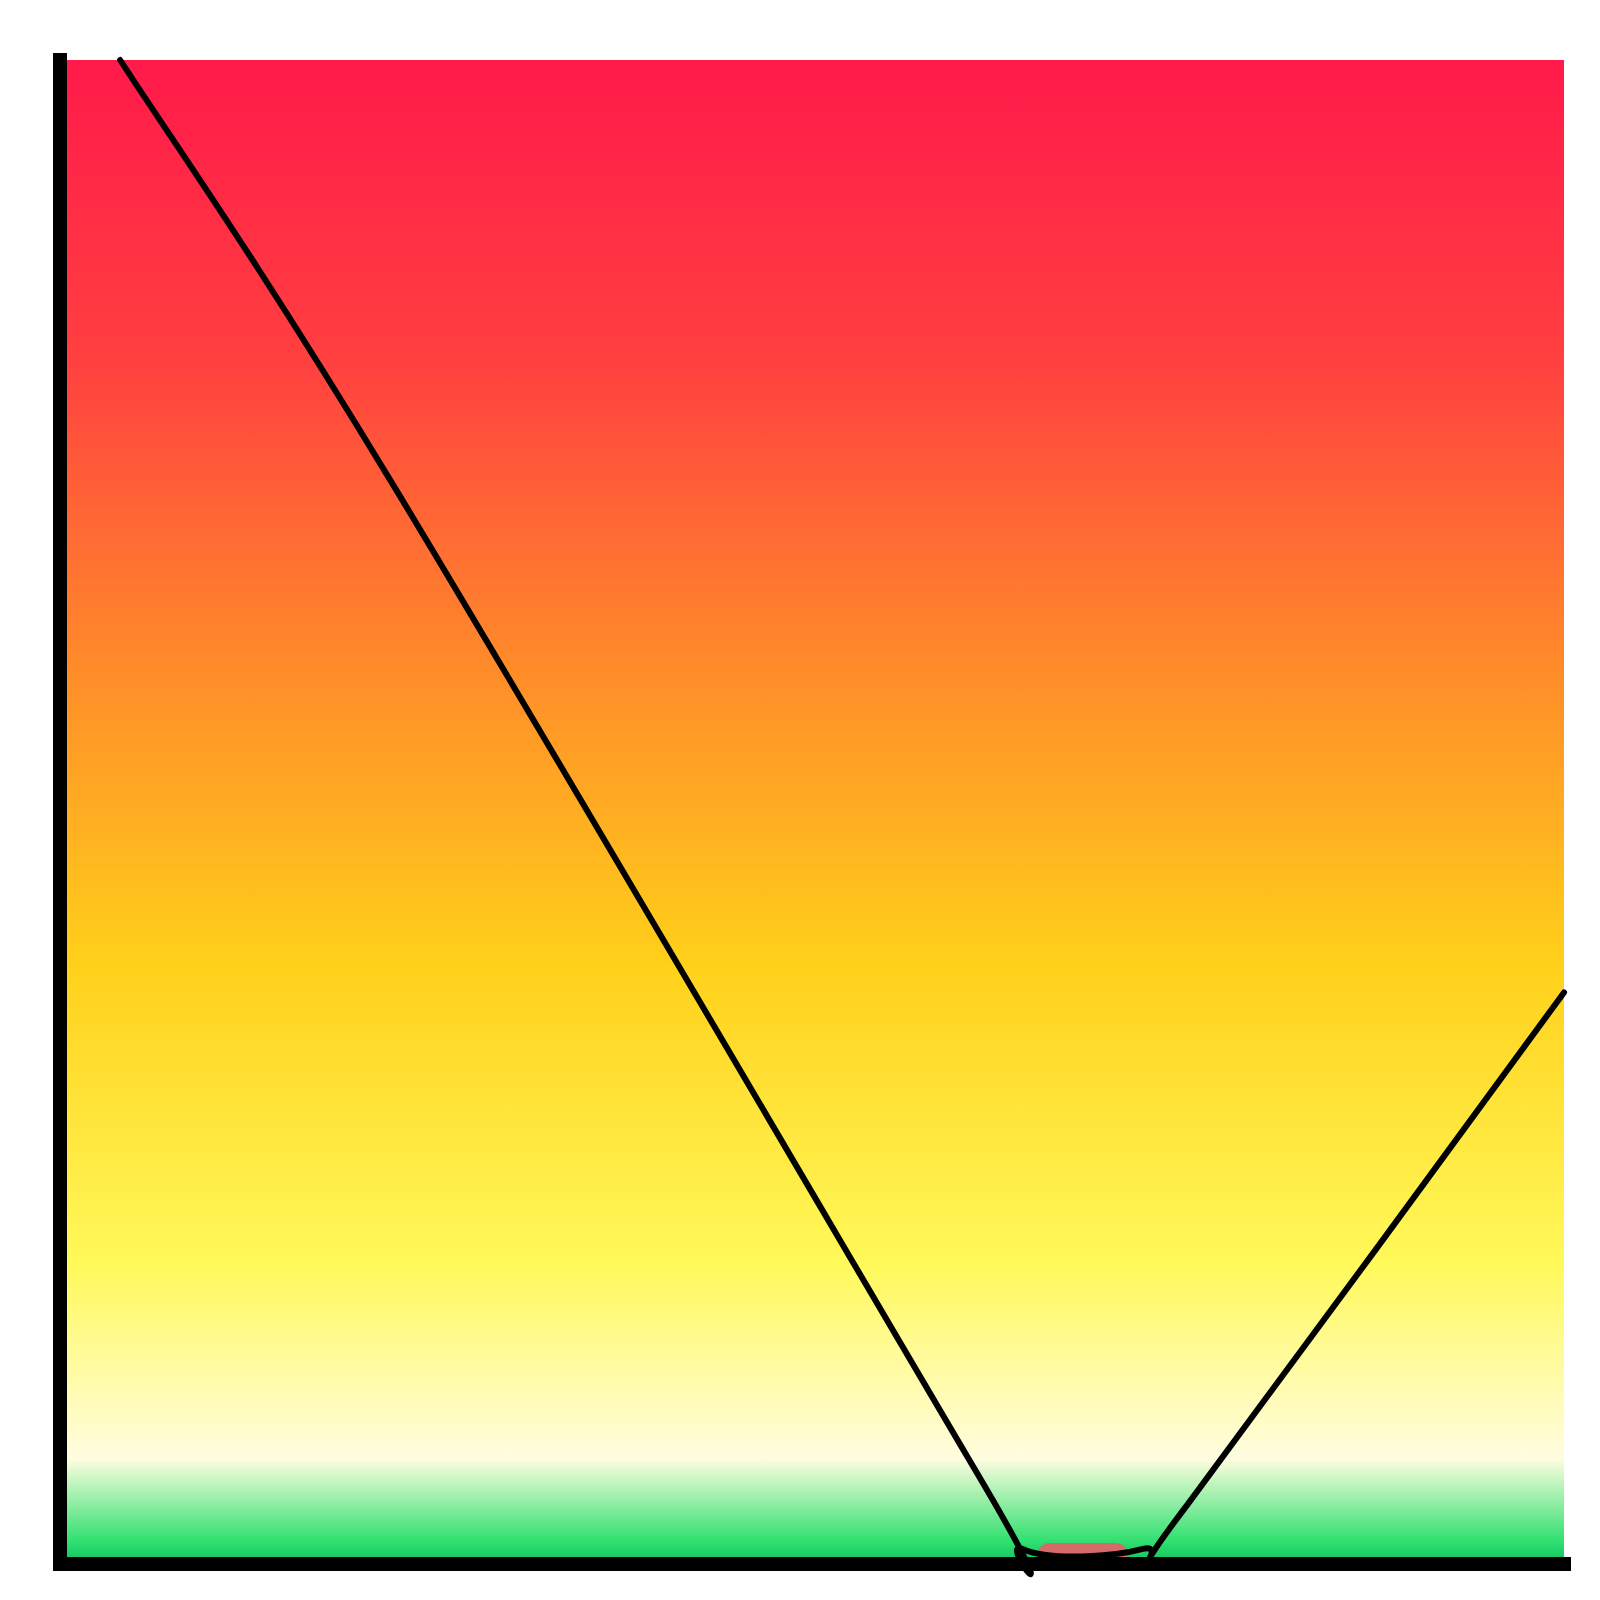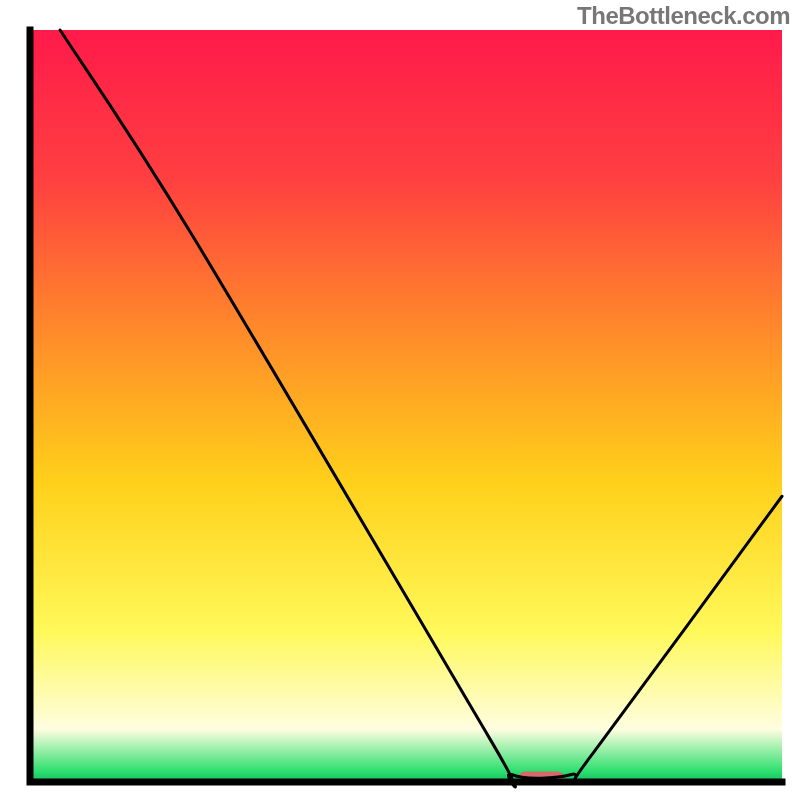--- a/index.html
+++ b/index.html
@@ -25,21 +25,20 @@
     letter-spacing: -0.5px;
   }
   svg {
     display: block;
   }
 </style>
 </head>
 <body>
 
 <div class="container">
-  <div class="watermark">TheBottleneck.com</div>
   <svg id="chart-svg" width="800" height="800" viewBox="0 0 800 800">
       <defs>
         <linearGradient id="bg-grad" x1="0" y1="0" x2="0" y2="1">
           <stop offset="0%" stop-color="#ff1a4a"></stop>
           <stop offset="20%" stop-color="#ff4040"></stop>
           <stop offset="40%" stop-color="#ff8a2a"></stop>
           <stop offset="60%" stop-color="#ffd01a"></stop>
           <stop offset="80%" stop-color="#fff95a"></stop>
           <stop offset="93%" stop-color="#fffde0"></stop>
           <stop offset="98.5%" stop-color="#30e070"></stop>

